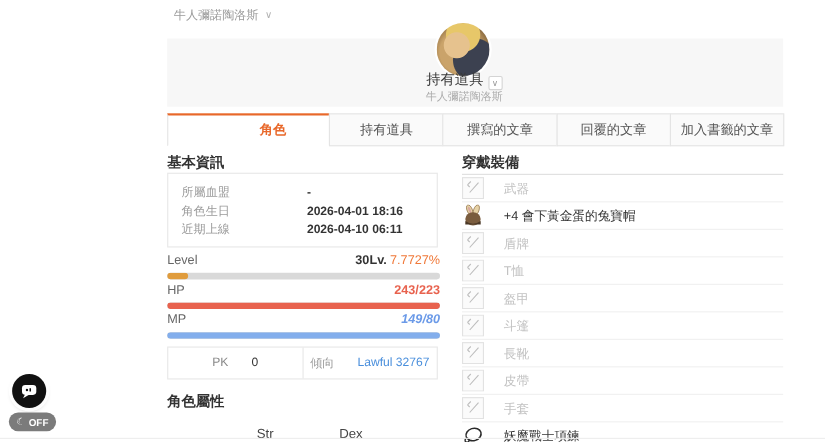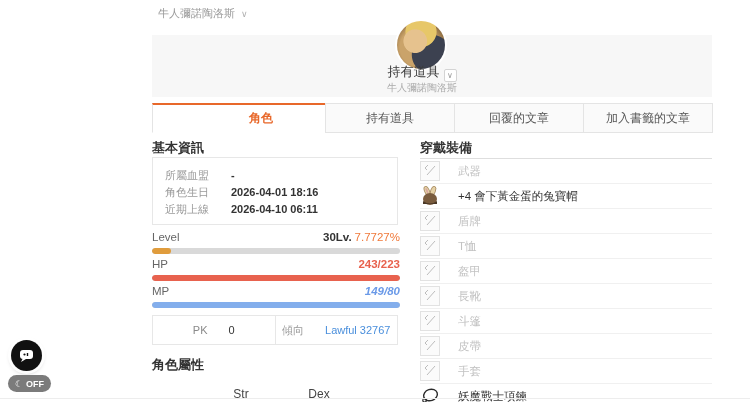--- a/index.html
+++ b/index.html
@@ -43,21 +43,21 @@
   .tab:first-child { margin-left:0; }
   .tab.active {
     background:#fff; color:#e8682a; border-top:2px solid #e8682a; border-bottom:1px solid #fff;
     line-height:26px; font-weight:bold;padding-left:44px;
   }
 
   .h-sec { font-size:13px; font-weight:bold; color:#333; }
 
   
   .info-box { left:152px; top:157px; width:246px; height:68px; border:1px solid #e7e7e7; padding:9px 12px; }
-  .info-row { display:flex; font-size:11px; line-height:17px; }
+  .info-row { display:flex; font-size:11px; line-height:17px;gap:48px; }
   .info-row .lbl { color:#9a9a9a; width:56px; margin-right:10px; }
   .info-row .val { color:#333; font-weight:bold; }
 
   
   .statblk { left:152px; width:248px; }
   .stat-top { display:flex; justify-content:space-between; font-size:11.5px; align-items:baseline; }
   .stat-top .sl { color:#666; }
   .stat-val-main { color:#333; font-weight:bold; }
   .stat-val-pct { color:#f0793a; margin-left:3px; }
   .stat-val-hp { color:#e8624e; font-weight:bold; }
@@ -111,20 +111,21 @@
 <div class="abs band"></div>
 <div class="abs avatar"></div>
 <div class="abs prof-name">
   <span>持有道具</span><span class="name-caret">∨</span>
 </div>
 <div class="abs prof-server">牛人彌諾陶洛斯</div>
 
 <div class="abs tabs">
   <div class="tab active">角色</div>
   <div class="tab">持有道具</div>
+  <div class="tab">撰寫的文章</div>
   <div class="tab">回覆的文章</div>
   <div class="tab">加入書籤的文章</div>
 </div>
 
 <div class="abs h-sec" style="left:152px; top:139px;">基本資訊</div>
 <div class="abs info-box">
   <div class="info-row">
     <span class="lbl">所屬血盟</span>
     <span class="val">-</span>
   </div>
@@ -227,29 +228,29 @@
         <path d="M5 7 l3 -3 M5 7 l2 2 M7 14 L15 5" stroke="#bdbdbd" stroke-width="1" fill="none"></path>
       </svg>
     <span class="eq-lbl">盔甲</span>
   </div>
 
   <div class="eq-row">
     <svg class="eq-ico" viewBox="0 0 20 20">
         <rect x="0.5" y="0.5" width="19" height="19" fill="#fbfbfb" stroke="#e2e2e2"></rect>
         <path d="M5 7 l3 -3 M5 7 l2 2 M7 14 L15 5" stroke="#bdbdbd" stroke-width="1" fill="none"></path>
       </svg>
+    <span class="eq-lbl">斗篷</span>
+  </div>
+
+  <div class="eq-row">
+    <svg class="eq-ico" viewBox="0 0 20 20">
+        <rect x="0.5" y="0.5" width="19" height="19" fill="#fbfbfb" stroke="#e2e2e2"></rect>
+        <path d="M5 7 l3 -3 M5 7 l2 2 M7 14 L15 5" stroke="#bdbdbd" stroke-width="1" fill="none"></path>
+      </svg>
     <span class="eq-lbl">長靴</span>
-  </div>
-
-  <div class="eq-row">
-    <svg class="eq-ico" viewBox="0 0 20 20">
-        <rect x="0.5" y="0.5" width="19" height="19" fill="#fbfbfb" stroke="#e2e2e2"></rect>
-        <path d="M5 7 l3 -3 M5 7 l2 2 M7 14 L15 5" stroke="#bdbdbd" stroke-width="1" fill="none"></path>
-      </svg>
-    <span class="eq-lbl">斗篷</span>
   </div>
 
   <div class="eq-row">
     <svg class="eq-ico" viewBox="0 0 20 20">
         <rect x="0.5" y="0.5" width="19" height="19" fill="#fbfbfb" stroke="#e2e2e2"></rect>
         <path d="M5 7 l3 -3 M5 7 l2 2 M7 14 L15 5" stroke="#bdbdbd" stroke-width="1" fill="none"></path>
       </svg>
     <span class="eq-lbl">皮帶</span>
   </div>
 

